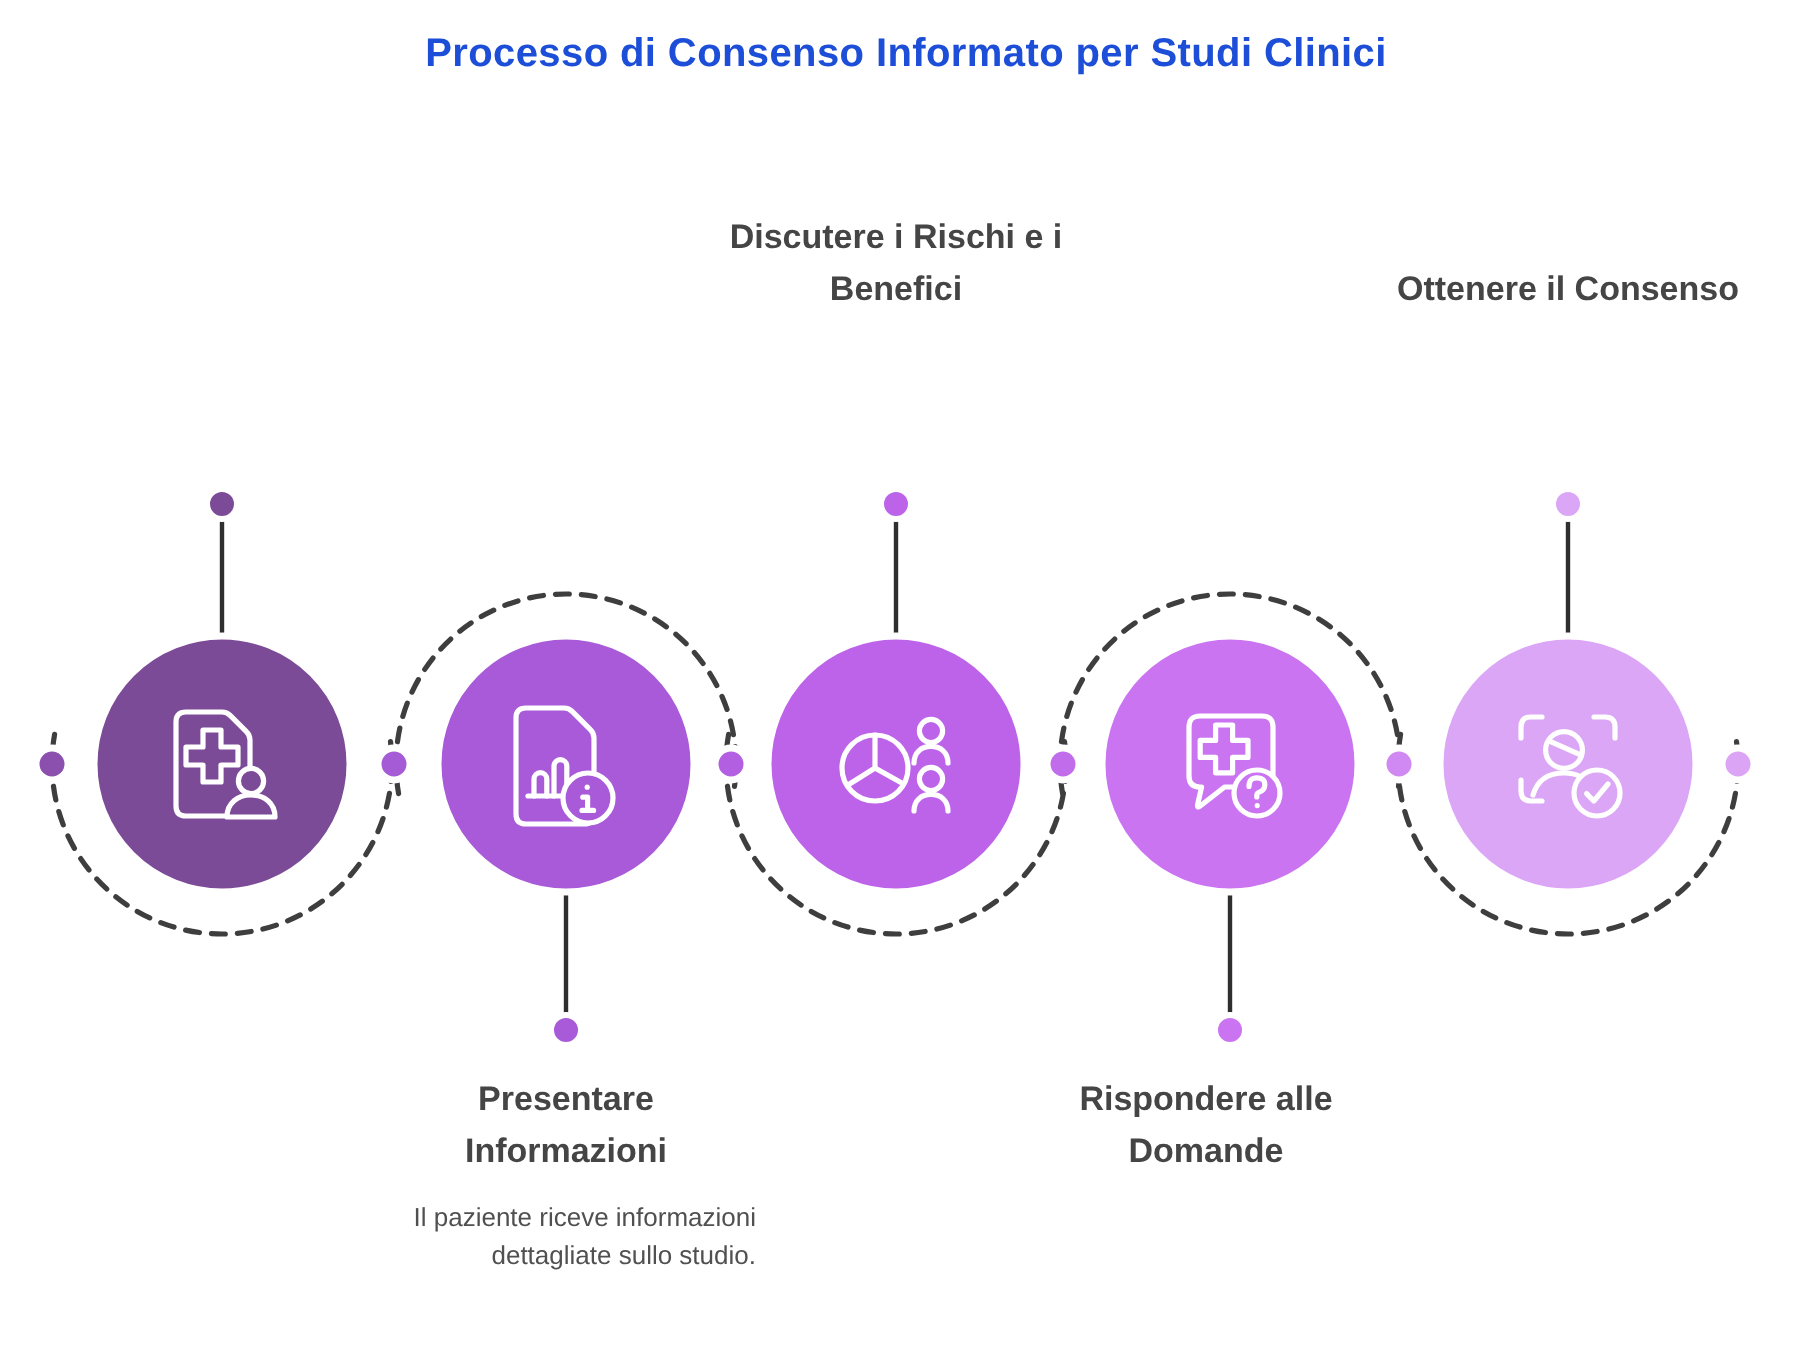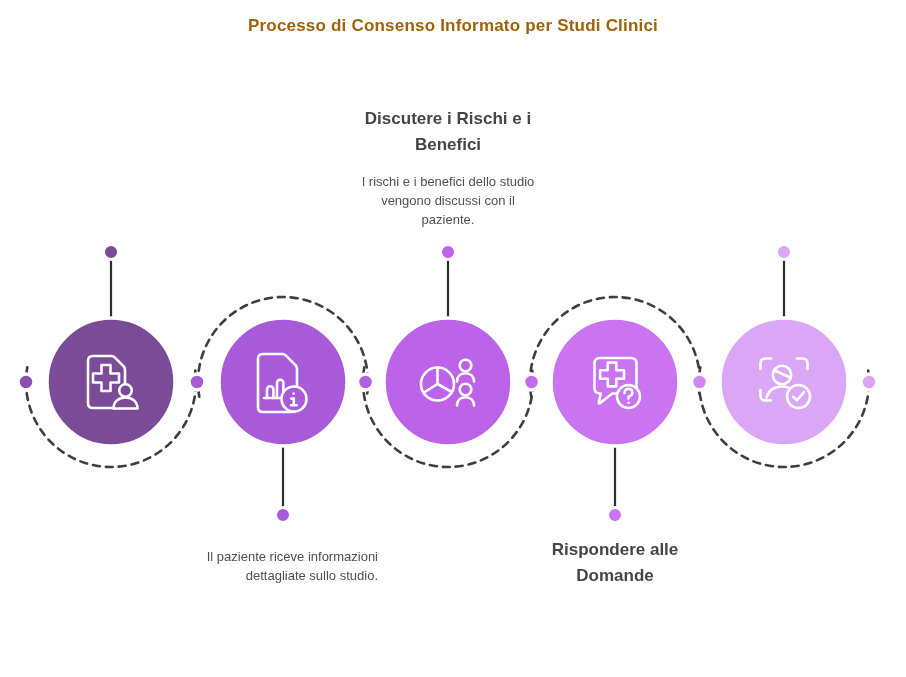--- a/index.html
+++ b/index.html
@@ -6,21 +6,21 @@
   .canvas{
     position:relative;
     width:906px;height:677px;
     background:#ffffff;
     font-family:"Liberation Sans", sans-serif;
     overflow:hidden;
   }
   .title{
     position:absolute;top:16px;left:0;width:906px;
     text-align:center;
-    font-size:17px;font-weight:700;color:#a16207;
+    font-size:20px;font-weight:700;color:#1d4ed8;
     letter-spacing:.2px;
   }
   .scene{position:absolute;top:0;left:0;}
   .step-text{
     position:absolute;
     display:flex;flex-direction:column;align-items:center;
     text-align:center;
   }
   .step-heading{
     display:flex;align-items:flex-end;justify-content:center;
@@ -38,21 +38,21 @@
   .b1{left:6px;top:106px;width:210px;}
   .b1 .step-desc{width:184px;}
   .b3{left:333px;top:106px;width:230px;}
   .b3 .step-heading{max-width:195px;}
   .b3 .step-desc{width:182px;}
   .b5{left:676px;top:106px;width:216px;}
   .b5 .step-desc{width:184px;}
   .b2{left:178px;top:537px;width:210px;}
   .b2 .step-heading{max-width:170px;}
   .b2 .step-desc{width:190px;text-align:right;}
-  .b4{left:510px;top:537px;width:210px;}
+  .b4{left:498px;top:537px;width:210px;}
   .b4 .step-heading{max-width:185px;}
   .b4 .step-desc{width:172px;}
 </style>
 </head>
 <body>
 
 <div class="canvas">
 
   <div class="title">Processo di Consenso Informato per Studi Clinici</div>
 
@@ -141,27 +141,28 @@
       <path d="M23.3 20.8 L37.7 27.2"></path>
       <path d="M14.5 47.5 C17 39 23 36.5 30 36.5 C36 36.5 41 39 43.8 43.5"></path>
       <circle cx="46.5" cy="46.5" r="11.5" fill="#dba6f6"></circle>
       <path d="M41.3 46.8 l3.6 3.7 L52 42"></path>
     </g>
   </svg>
 
 
   <div class="step-text b3 top">
     <div class="step-heading">Discutere i Rischi e i Benefici</div>
-    <div class="step-desc">I rischi e i benefici dello studio vengono discussi con il paziente.</div>
   </div>
 
   <div class="step-text b5 top">
+    <div class="step-heading">Ottenere il Consenso</div>
   </div>
 
   <div class="step-text b2 bottom">
+    <div class="step-heading">Presentare Informazioni</div>
     <div class="step-desc">Il paziente riceve informazioni dettagliate sullo studio.</div>
   </div>
 
   <div class="step-text b4 bottom">
     <div class="step-heading">Rispondere alle Domande</div>
   </div>
 
 </div>
 
 </body></html>

